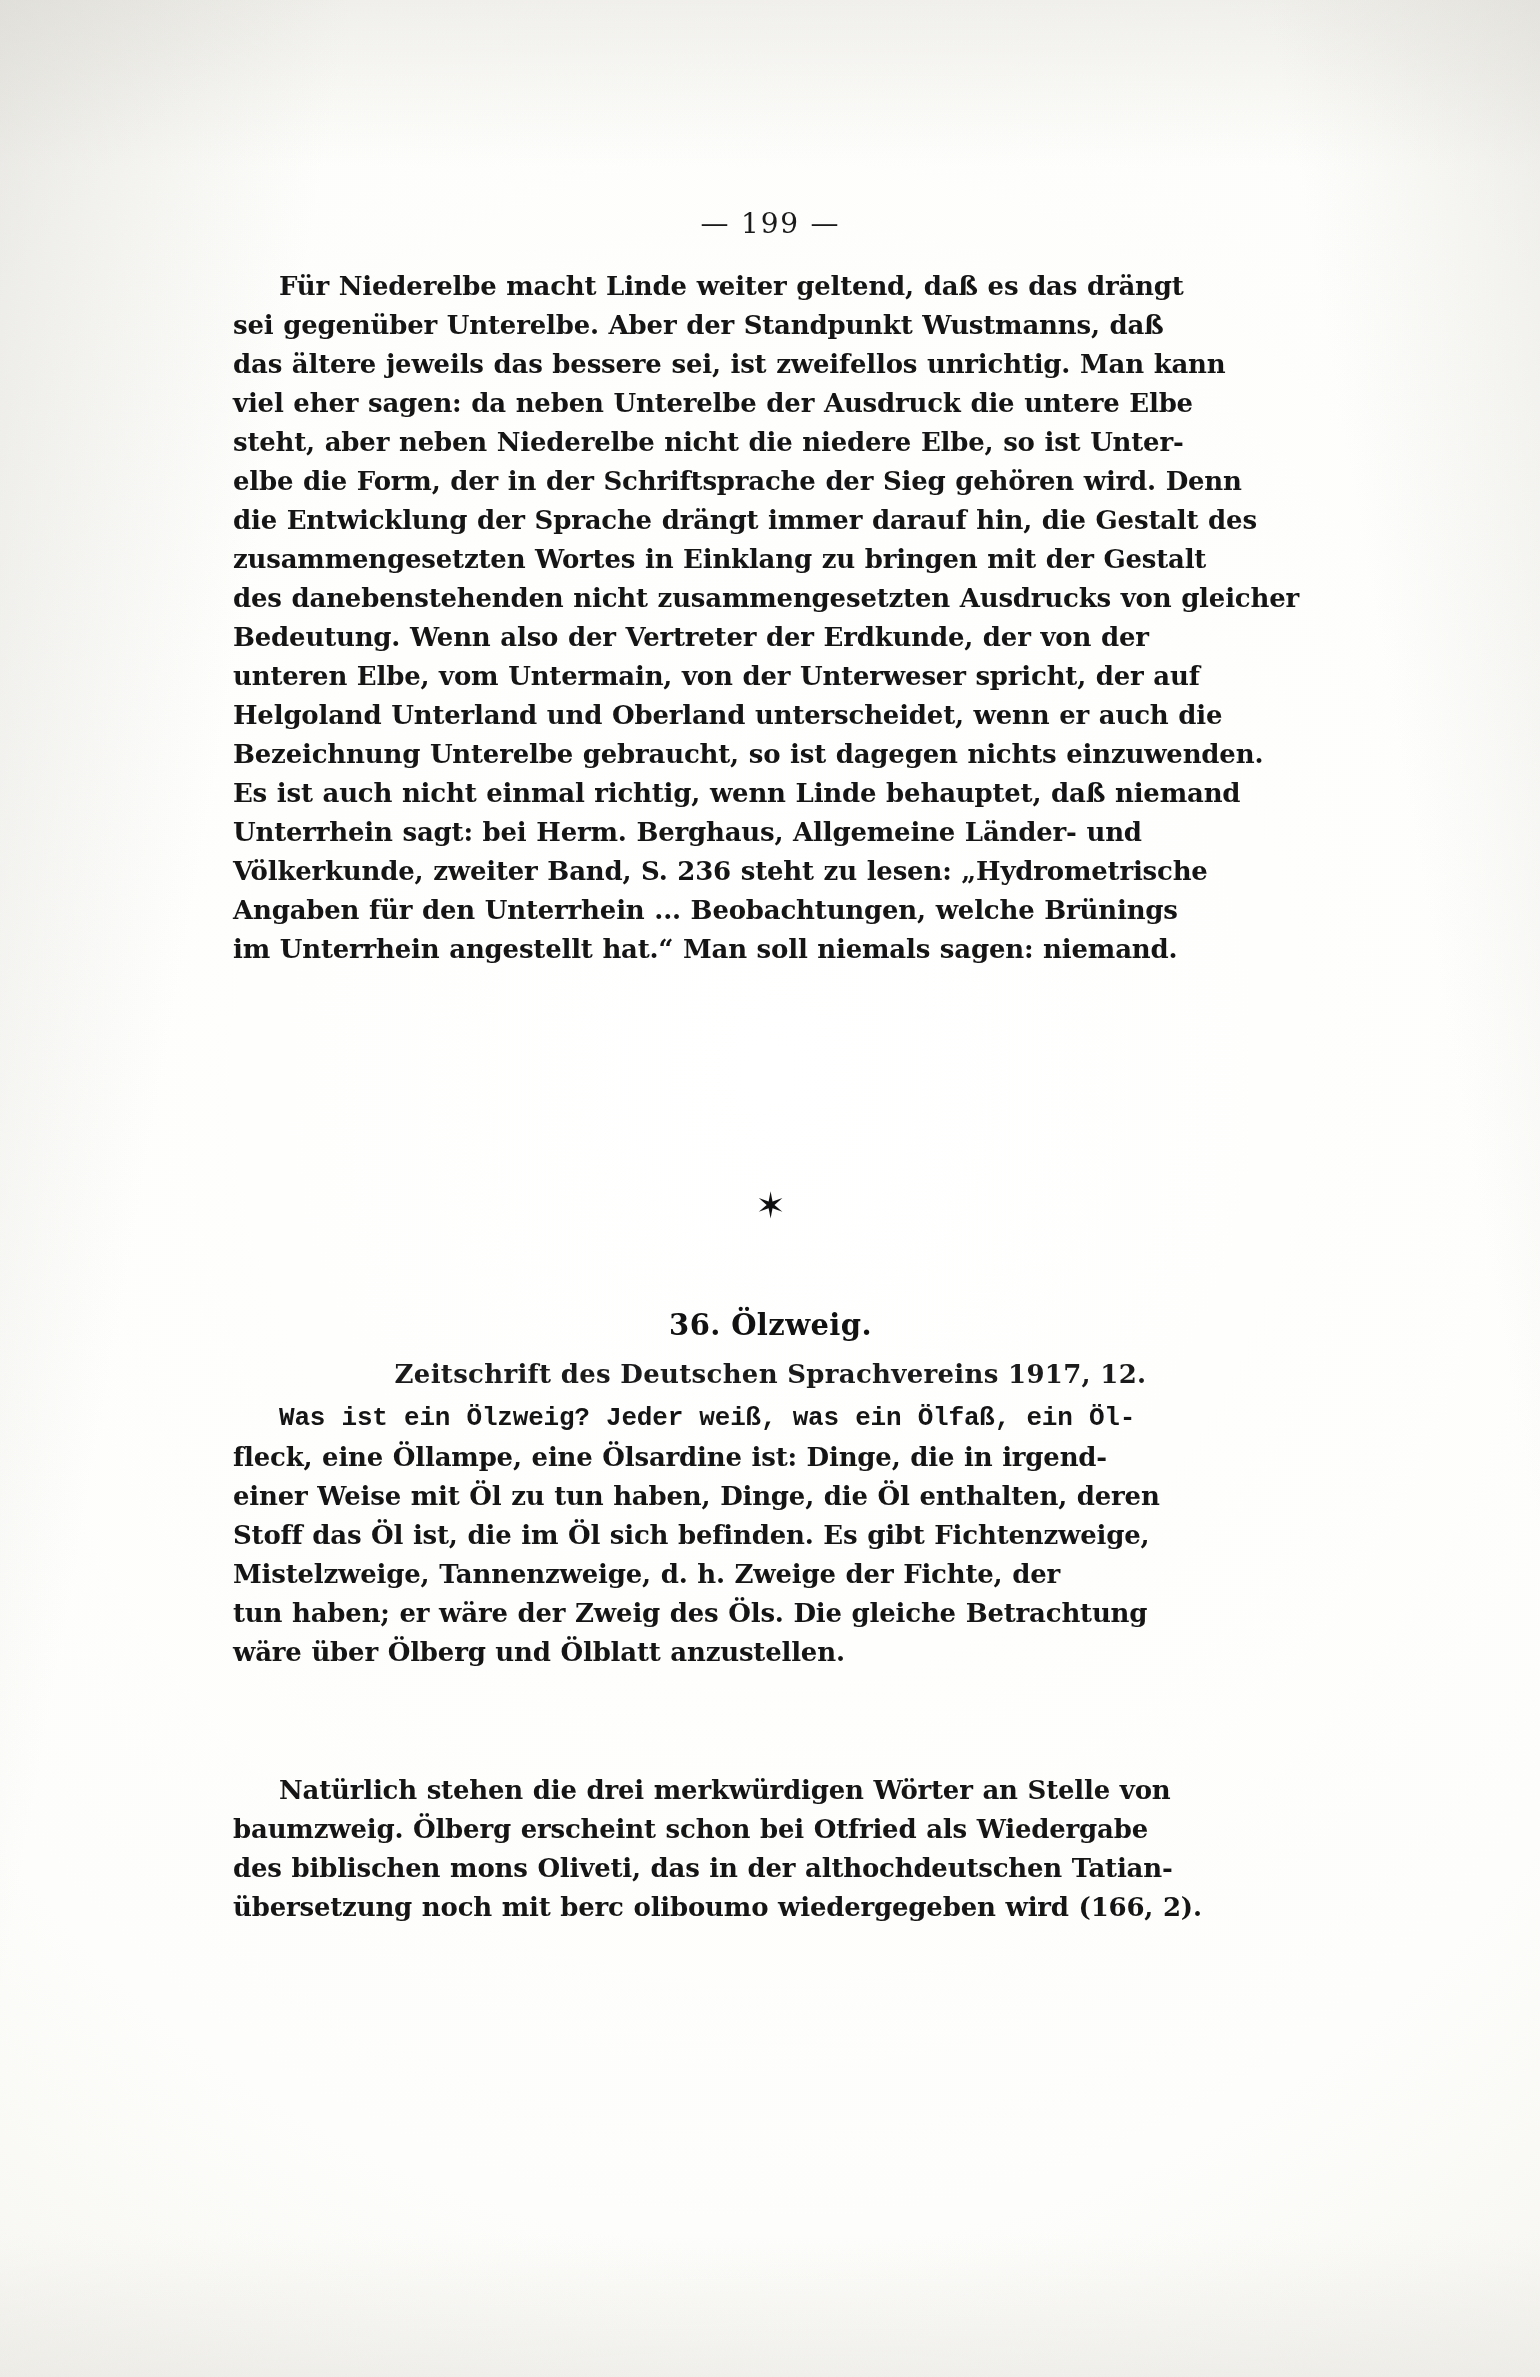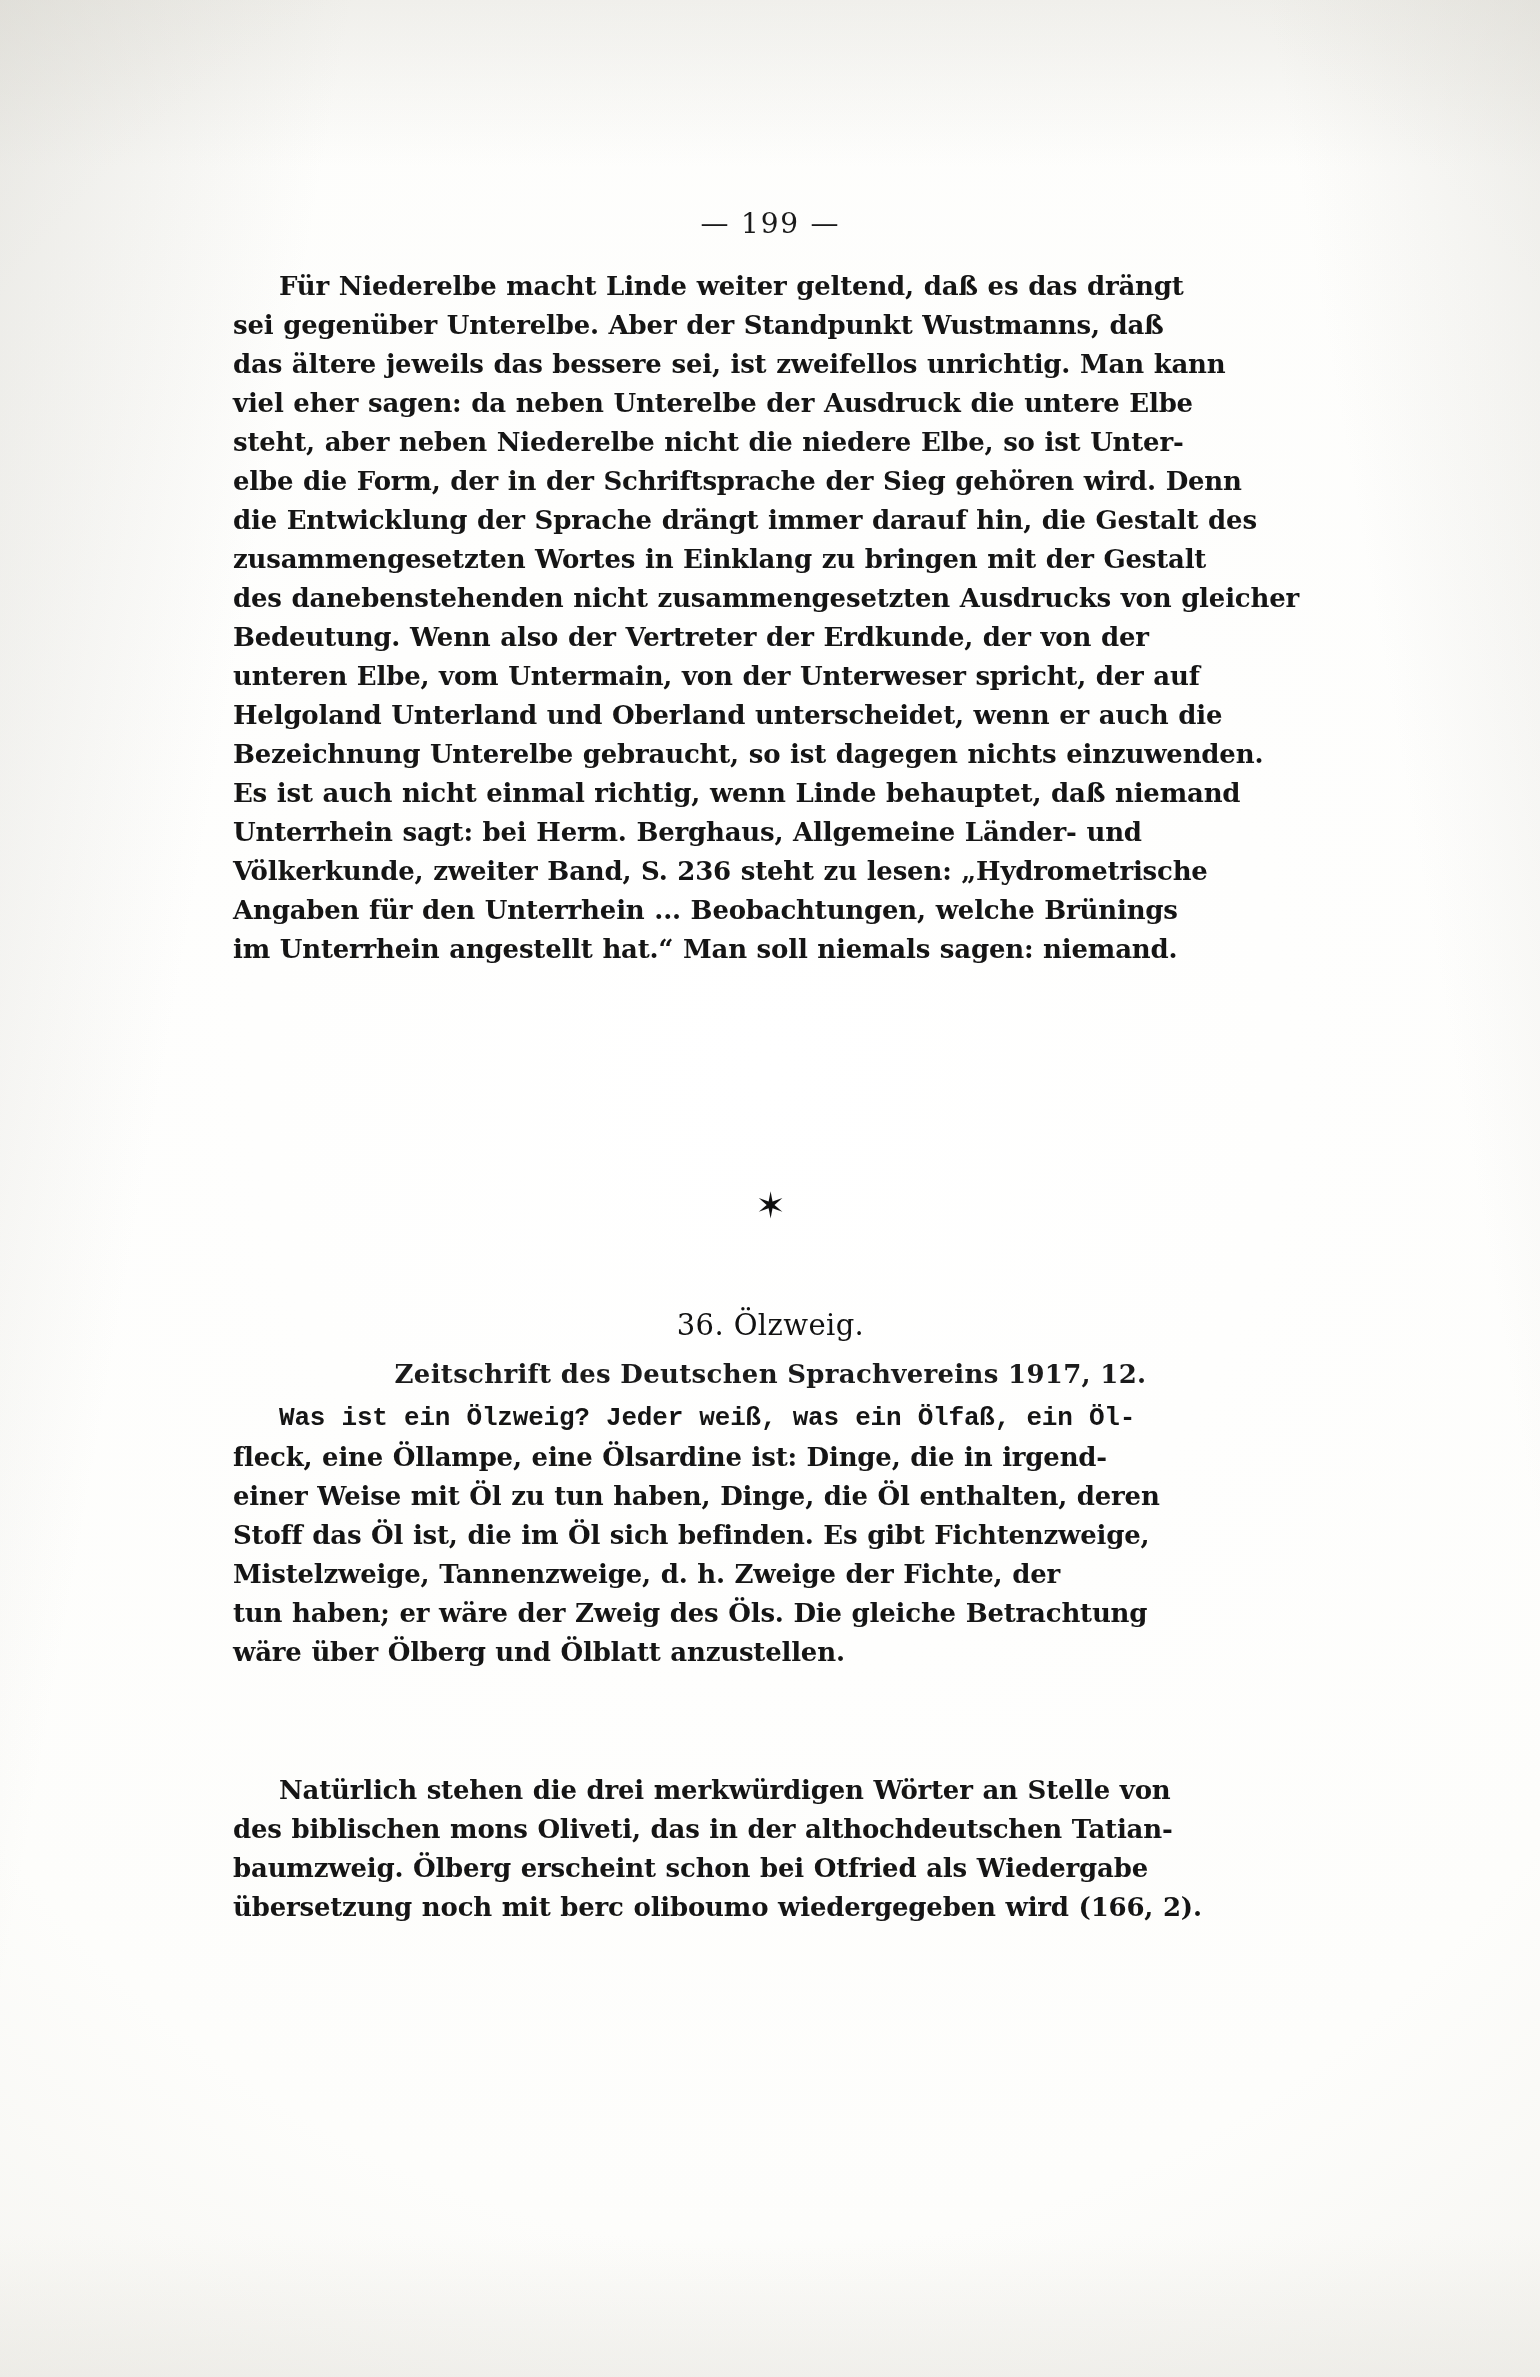--- a/index.html
+++ b/index.html
@@ -88,21 +88,21 @@
     line-height: 36px;
   }
 
   .section-title {
     position: absolute;
     top: 1308px;
     left: 0;
     width: 1541px;
     text-align: center;
     font-family: "DejaVu Serif", serif;
-    font-weight: 400;
+    font-weight: 700;
     font-size: 29px;
     color: #121212;
     letter-spacing: 0.4px;
   }
 
   .section-source {
     position: absolute;
     top: 1359px;
     left: 0;
     width: 1541px;
@@ -160,19 +160,19 @@
     <div>fleck, eine Öllampe, eine Ölsardine ist: Dinge, die in irgend-</div>
     <div>einer Weise mit Öl zu tun haben, Dinge, die Öl enthalten, deren</div>
     <div>Stoff das Öl ist, die im Öl sich befinden. Es gibt Fichtenzweige,</div>
     <div>Mistelzweige, Tannenzweige, d. h. Zweige der Fichte, der</div>
     <div>tun haben; er wäre der Zweig des Öls.  Die gleiche Betrachtung</div>
     <div>wäre über Ölberg und Ölblatt anzustellen.</div>
   </div>
 
   <div class="col blk para-3">
     <div class="first-line">Natürlich stehen die drei merkwürdigen Wörter an Stelle von</div>
+    <div>baumzweig.   Ölberg erscheint schon bei Otfried als Wiedergabe</div>
     <div>des biblischen mons Oliveti, das in der althochdeutschen Tatian-</div>
-    <div>baumzweig.   Ölberg erscheint schon bei Otfried als Wiedergabe</div>
     <div>übersetzung noch mit berc oliboumo wiedergegeben wird (166, 2).</div>
   </div>
 
 </div>
 
 
 </body></html>

